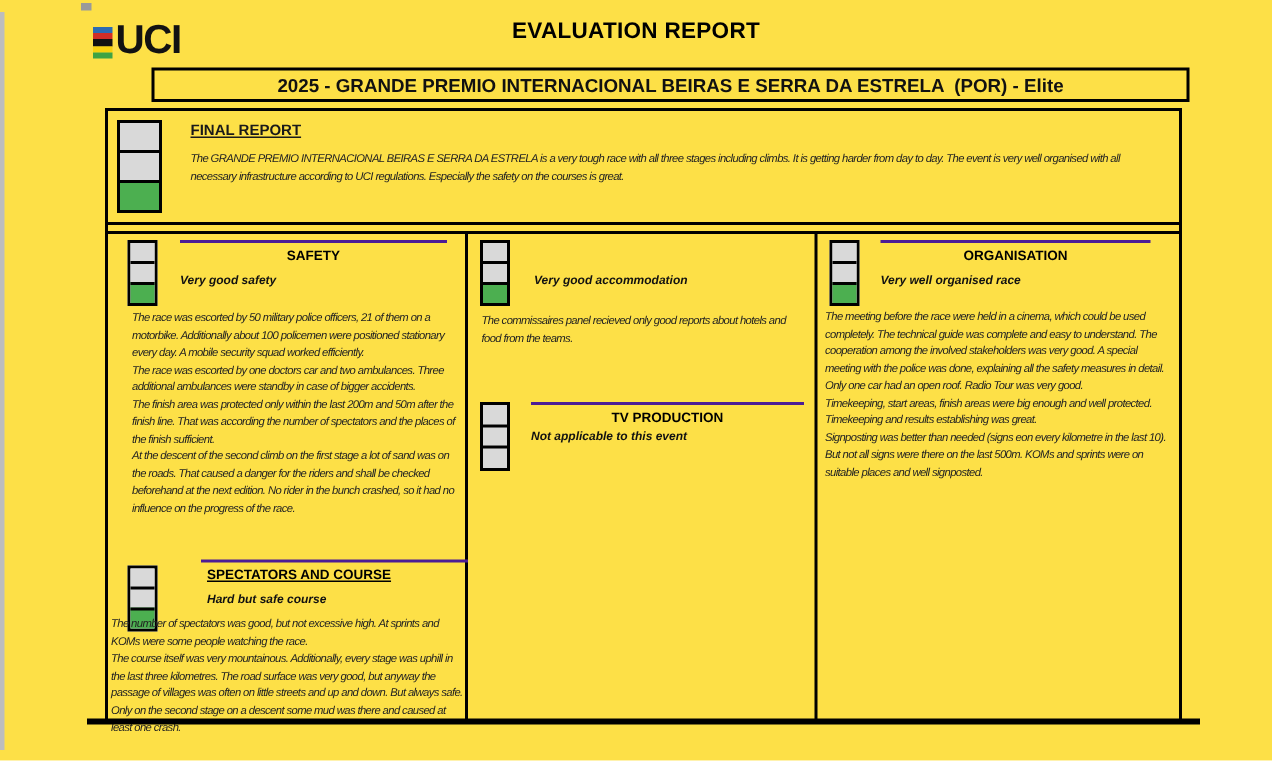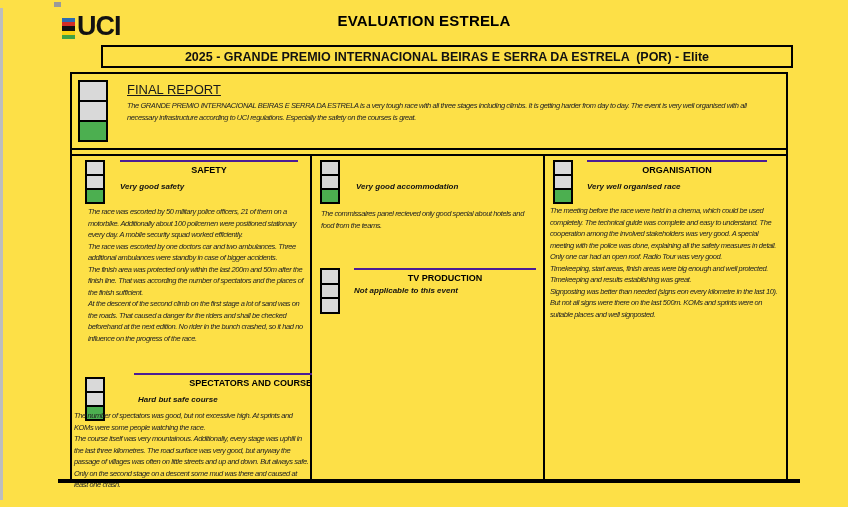--- a/index.html
+++ b/index.html
@@ -30,21 +30,21 @@
   .tl{border:2px solid #000;display:flex;flex-direction:column;background:#fff;box-sizing:border-box;}
   .tl .c{flex:1;background:var(--cell,#d9d9d9);}
   .tl .c + .c{border-top:2px solid #000;}
   .tl.on .c:last-child{background:var(--green,#4CAF50);}
   .tl.big{width:30px;height:62px;}
   .tl.small{width:20px;height:44px;}
 
   
   .final{position:relative;height:74px;border-bottom:2px solid #000;}
   .final .tl{position:absolute;left:6px;top:6px;}
-  .fr-title{position:absolute;left:55px;top:8px;font-size:13px;font-weight:400;text-decoration:underline;}
+  .fr-title{position:absolute;left:55px;top:8px;font-size:10px;font-weight:700;text-decoration:underline;}
   .fr-text{position:absolute;left:55px;top:26px;right:8px;font-size:7.5px;font-style:italic;
            letter-spacing:-.4px;line-height:12px;white-space:pre-line;color:#222;}
 
   
   .columns{position:absolute;left:0;right:0;top:80px;bottom:0;border-top:2px solid #000;display:flex;}
   .col{position:relative;height:100%;box-sizing:border-box;}
   .col1{width:240px;border-right:2px solid #000;}
   .col2{width:233px;border-right:2px solid #000;}
   .col3{flex:1;}
 
@@ -56,21 +56,21 @@
   .sec-light{position:absolute;}
 
   
   #safety-light{left:13px;top:4px;}
   #safety-title{left:48px;top:4px;width:178px;}
   #safety-rating{left:48px;top:26px;}
   #safety-body{left:16px;top:50px;width:216px;}
 
   
   #spect-light{left:13px;top:221px;}
-  #spect-title{left:62px;top:217px;width:174px;text-align:right;padding-left:4px;}
+  #spect-title{left:62px;top:217px;width:174px;text-align:left;padding-left:4px;text-decoration:underline;}
   #spect-rating{left:66px;top:239px;}
   #spect-body{left:2px;top:254px;width:237px;}
 
   
   #acc-light{left:8px;top:4px;}
   #acc-title{left:42px;top:4px;width:182px;}
   #acc-rating{left:44px;top:26px;}
   #acc-body{left:9px;top:52px;width:210px;}
 
   
@@ -95,21 +95,21 @@
   <div class="logo">
     <div class="logo-stripes">
         <div style="background: rgb(44, 107, 178);"></div>
         <div style="background: rgb(209, 46, 38);"></div>
         <div style="background: rgb(17, 17, 17);"></div>
         <div style="background: rgb(248, 210, 16);"></div>
         <div style="background: rgb(63, 163, 68);"></div>
       </div>
     <div class="logo-text">UCI</div>
   </div>
-  <div class="report-title">EVALUATION ESTRELA</div>
+  <div class="report-title">EVALUATION REPORT</div>
 
   <div class="title-bar">
     <span>2025 - GRANDE PREMIO INTERNACIONAL BEIRAS E SERRA DA ESTRELA  (POR) - Elite</span>
   </div>
 
   <div class="outer">
 
     <div class="final">
       <div class="tl big on">
         <div class="c"></div>
@@ -146,21 +146,21 @@
 The course itself was very mountainous. Additionally, every stage was uphill in the last three kilometres. The road surface was very good, but anyway the passage of villages was often on little streets and up and down. But always safe. Only on the second stage on a descent some mud was there and caused at least one crash.</div>
       </div>
 
       <div class="col col2">
         <div id="acc-light" class="tl small sec-light on">
           <div class="c"></div>
           <div class="c"></div>
           <div class="c"></div>
         </div>
         <div id="acc-rating" class="sec-rating">Very good accommodation</div>
-        <div id="acc-body" class="sec-body">The commissaires panel recieved only good special about hotels and food from the teams.</div>
+        <div id="acc-body" class="sec-body">The commissaires panel recieved only good reports about hotels and food from the teams.</div>
 
         <div id="tv-light" class="tl small sec-light">
           <div class="c"></div>
           <div class="c"></div>
           <div class="c"></div>
         </div>
         <div id="tv-title" class="sec-title">TV PRODUCTION</div>
         <div id="tv-rating" class="sec-rating">Not applicable to this event</div>
       </div>
 

